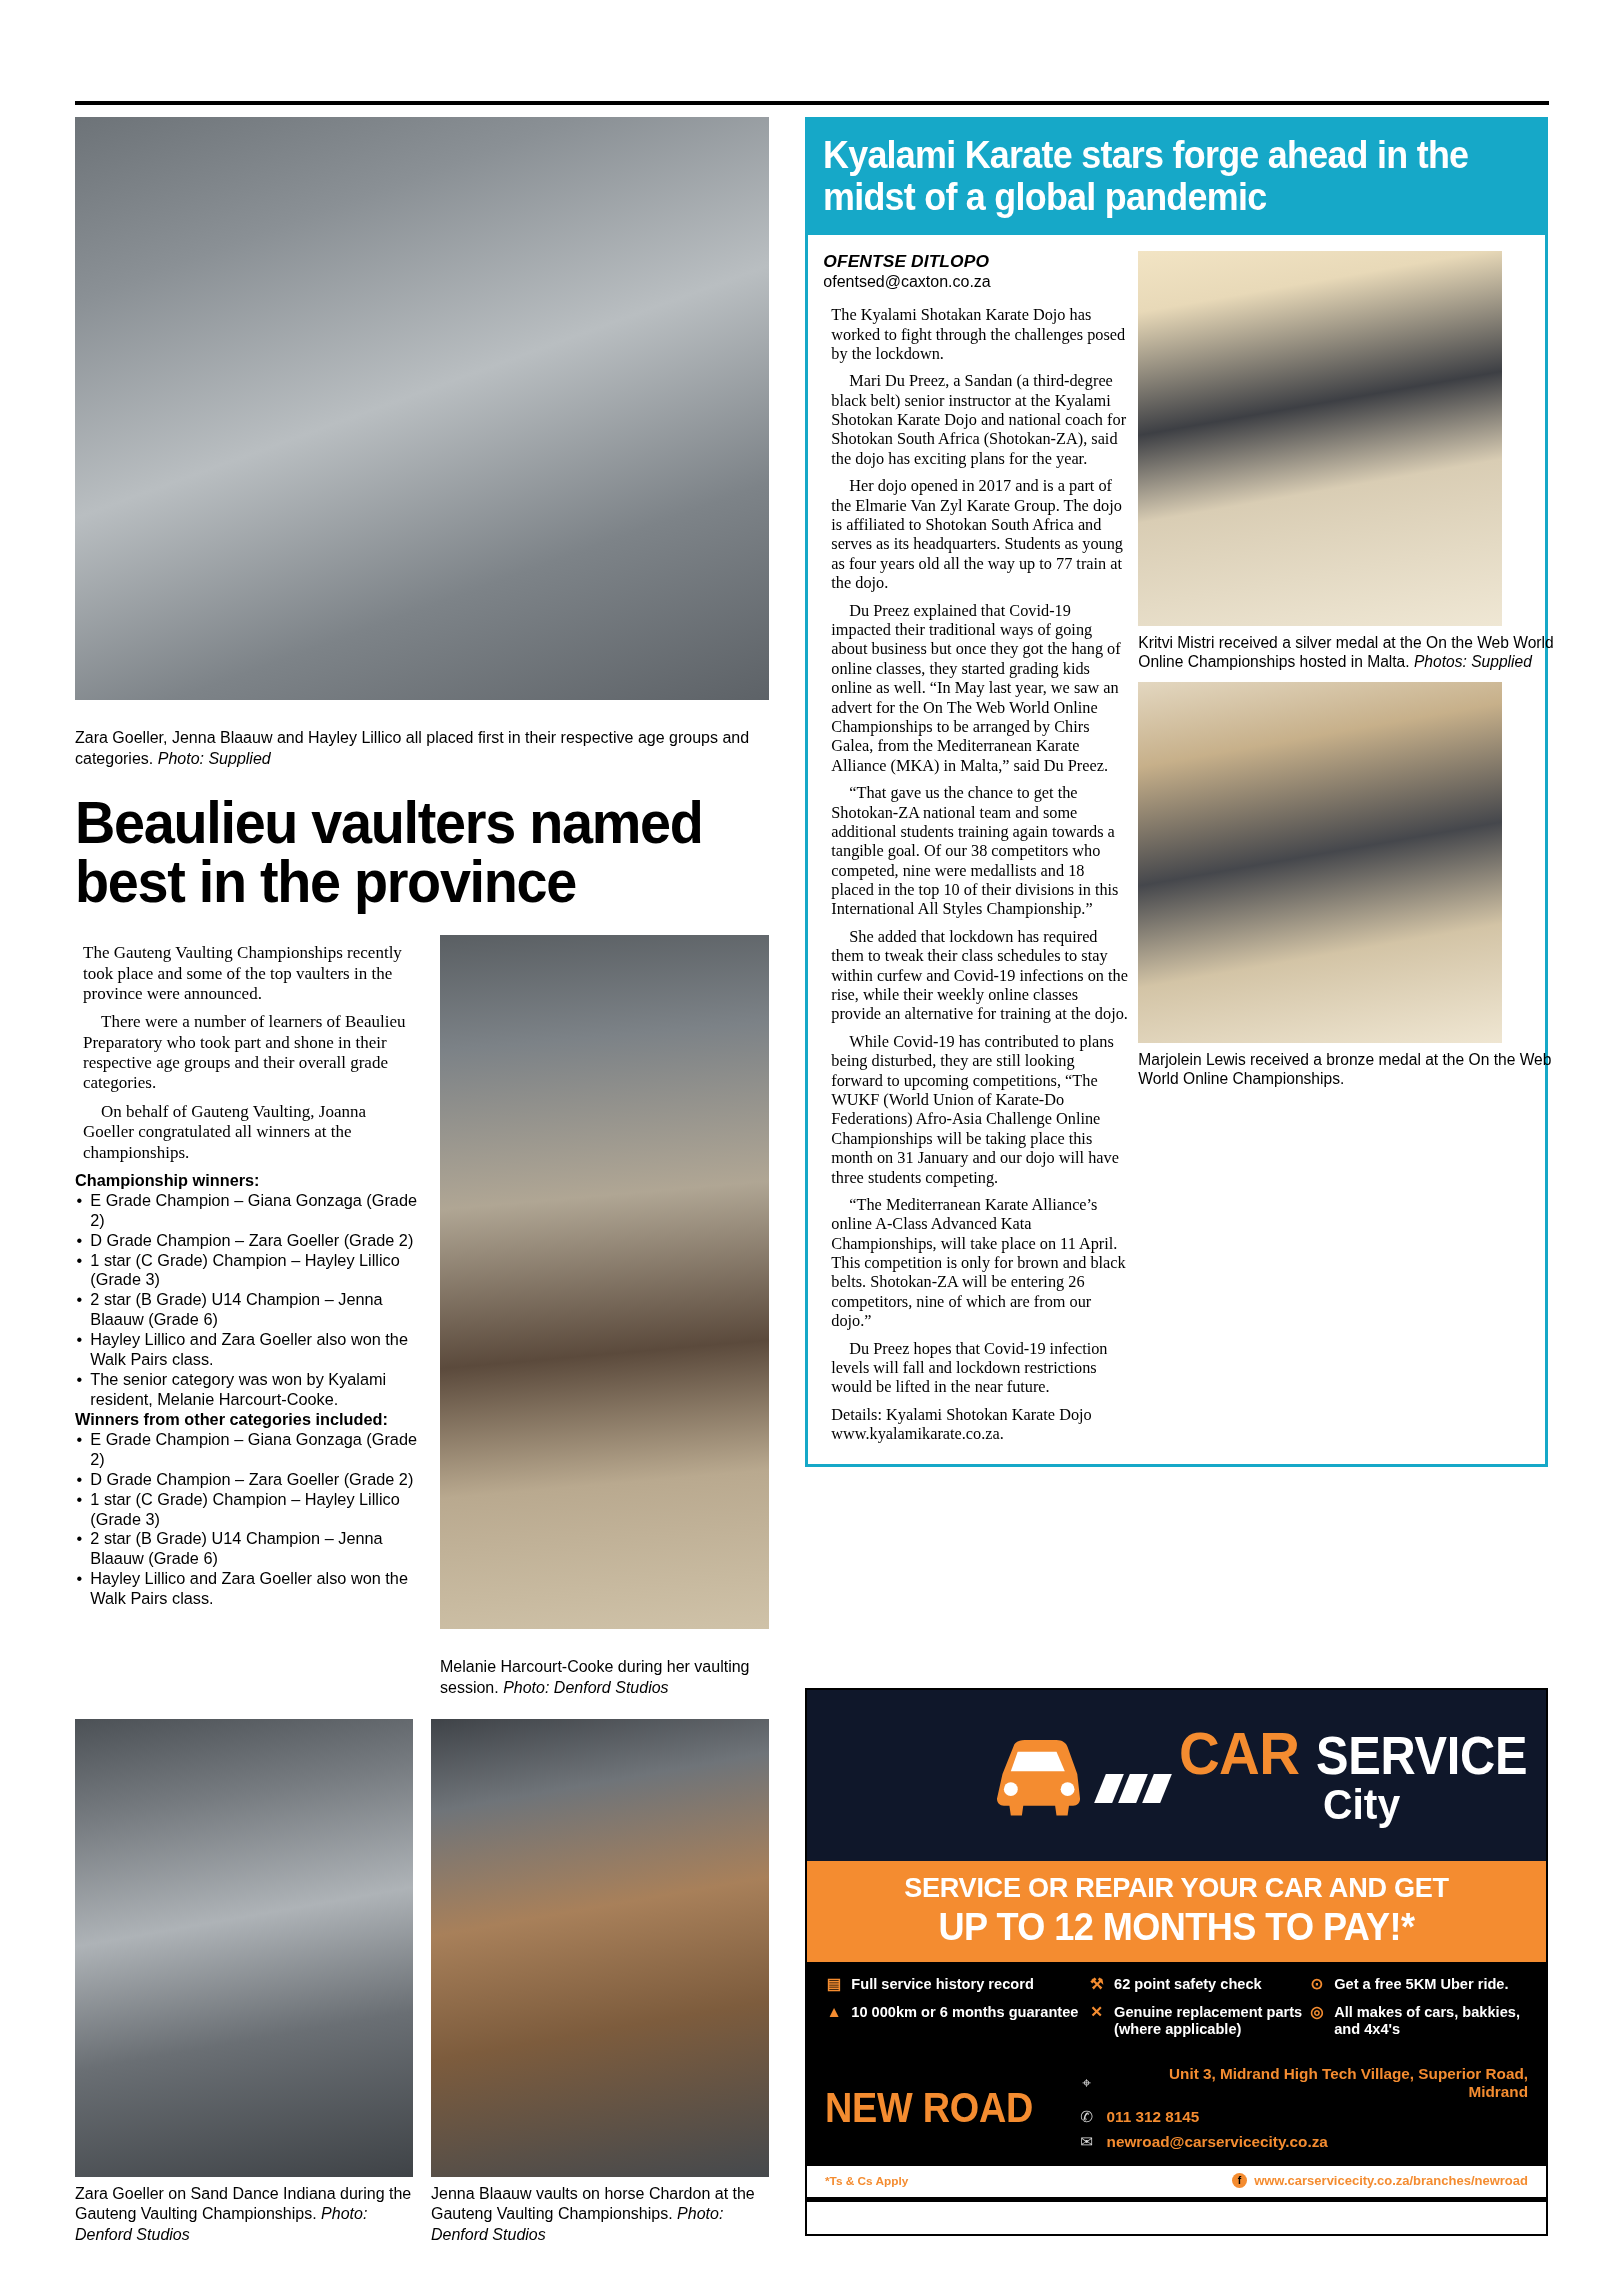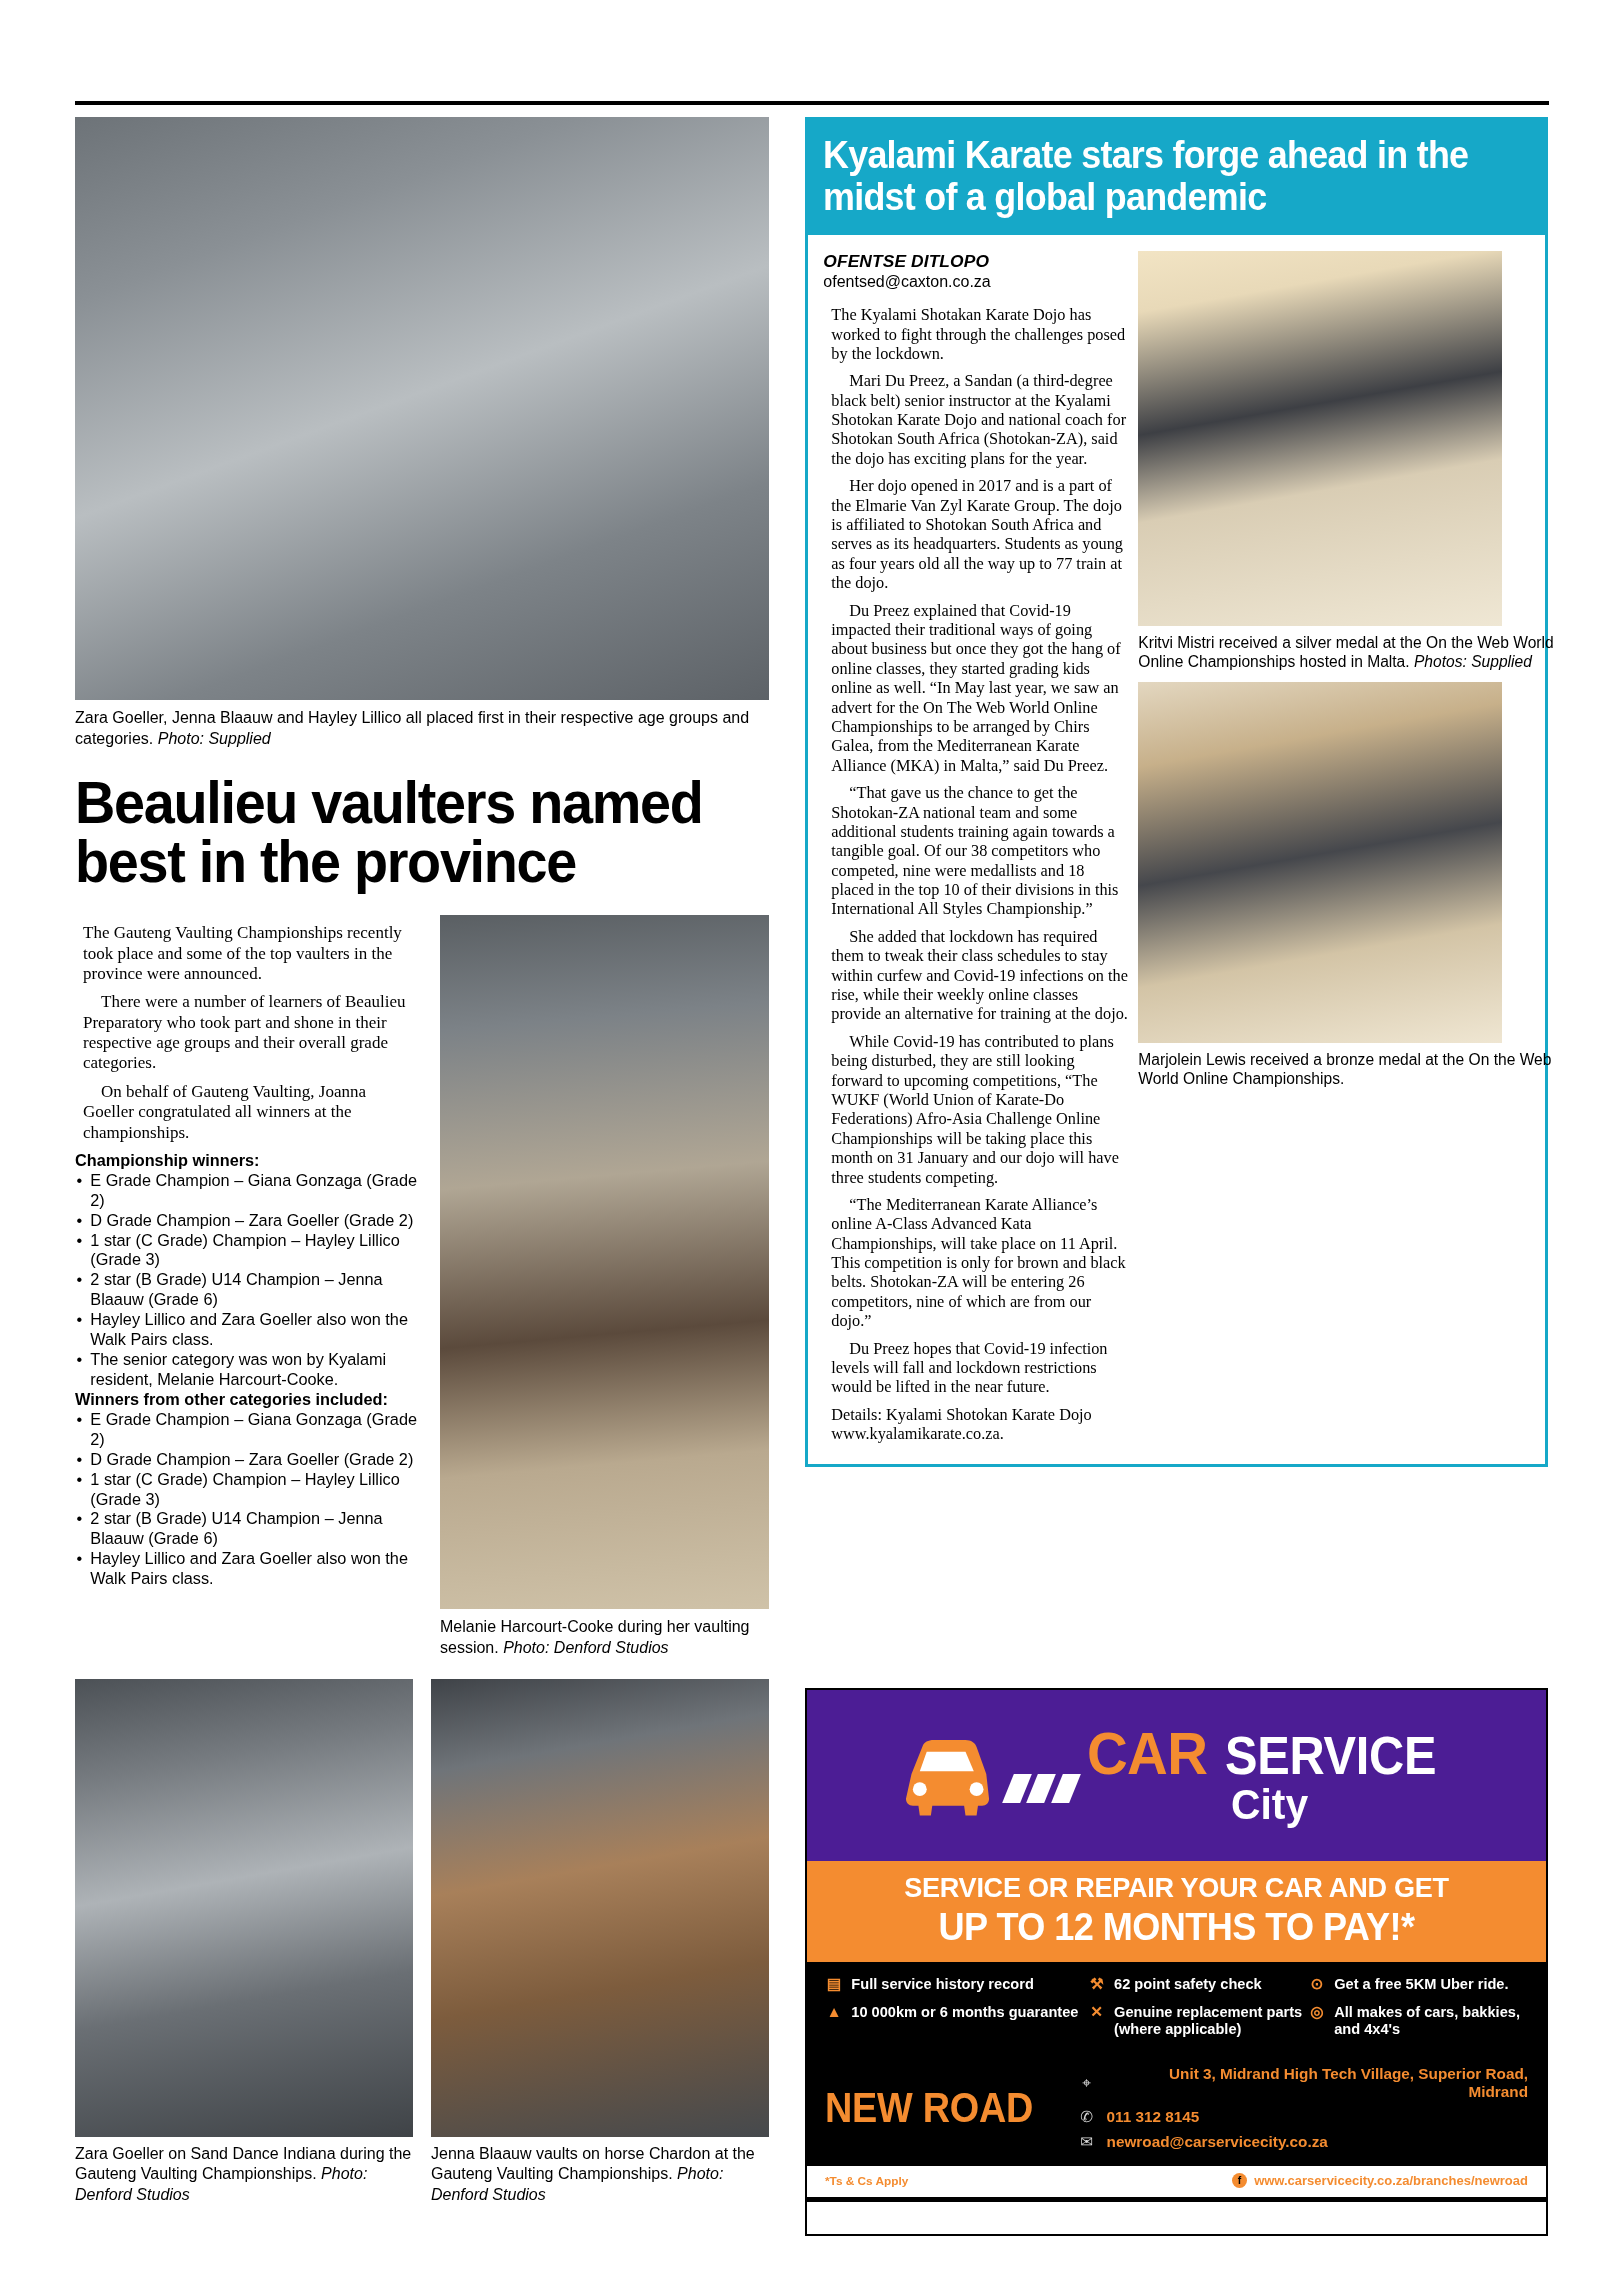--- a/index.html
+++ b/index.html
@@ -54,20 +54,21 @@
   }
 
   
   .photo-group {
     width: 694px; height: 583px;
     background: linear-gradient(160deg,#6d7378 0%,#8a9095 22%,#b9bec1 48%,#7d8388 74%,#5d6267 100%);
   }
   .cap {
     font-size: 16px; line-height: 1.27; color: #000;
     padding-top: 8.3px;
+    margin-top: 20px;
   }
   .cap em { font-style: italic; }
 
   .headline {
     font-family: "Liberation Sans", sans-serif;
     font-weight: bold;
     font-size: 60px;
     line-height: 0.98;
     letter-spacing: -1.4px;
     color: #000;
@@ -167,23 +168,23 @@
 
   
   .ad {
     position: absolute; left: 805px; top: 1688px;
     width: 743px; height: 548px;
     background: #fff;
     border: 2.1px solid #000;
     overflow: hidden;
   }
   .ad-logo {
-    background: #4c1d95; height: 171px;
+    background: #0f172a; height: 171px;
     position: relative;
-    display: flex; align-items: center; justify-content: center;
+    display: flex; align-items: center; justify-content: flex-end;
   }
   .logo-wrap { display: flex; align-items: center; gap: 12.5px; }
   .car-glyph { width: 97px; height: 90px; position: relative; }
   .speed-lines { display: flex; gap: 6.2px; align-self: flex-end; margin-bottom: 21px; }
   .sl { width: 18px; height: 29px; background: #fff; transform: skewX(-22deg); }
   .sl.s2 { height: 29px; }
   .logo-words { display: flex; flex-direction: column; line-height: 0.9; }
   .lw-row1 { display: flex; align-items: baseline; gap: 9.7px; }
   .lw-car {
     font-weight: bold; font-size: 60px; color: #f48c30;

